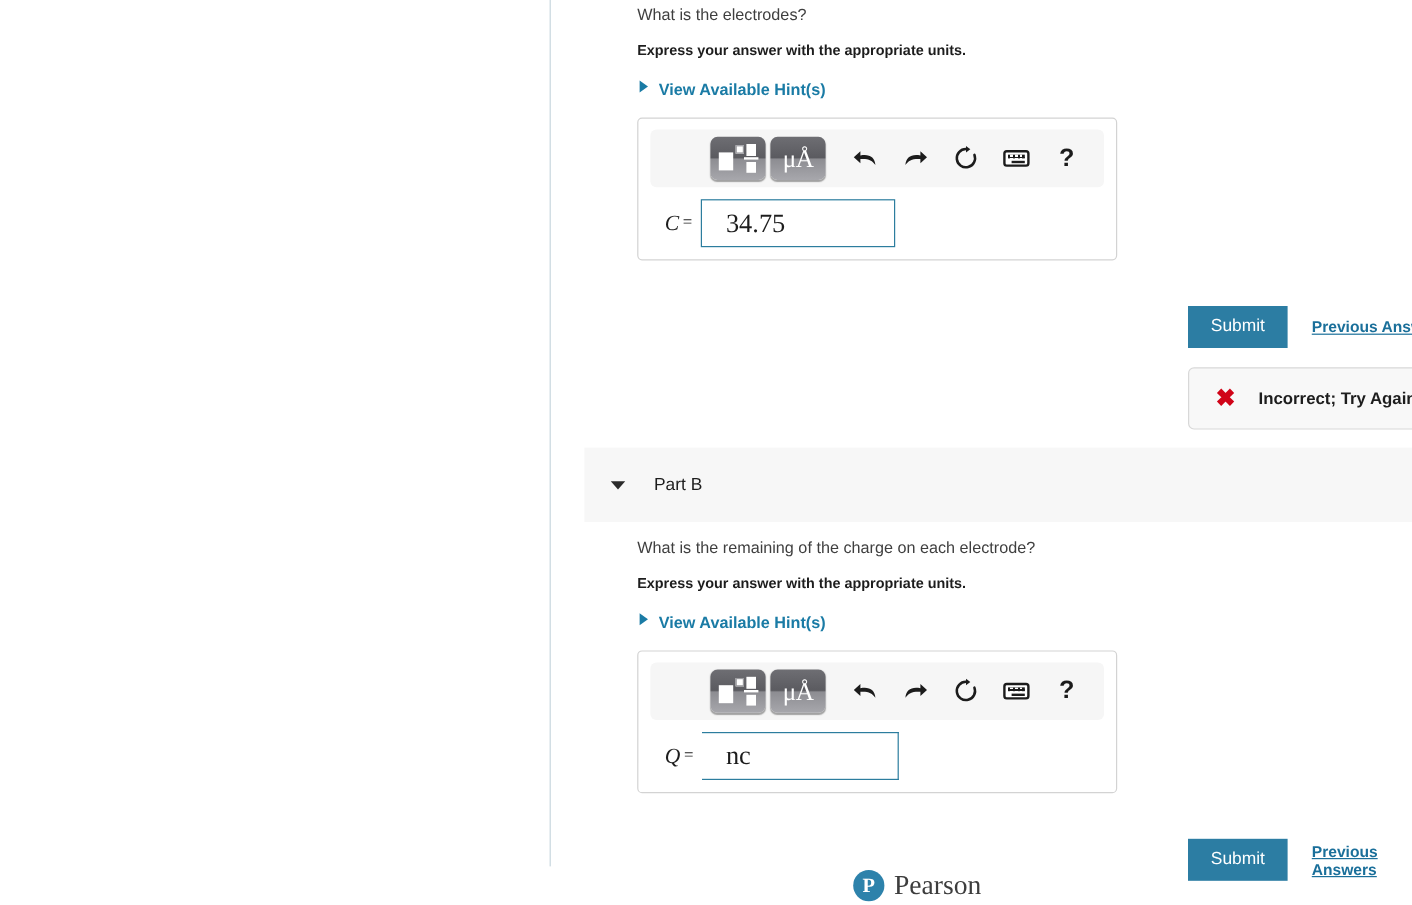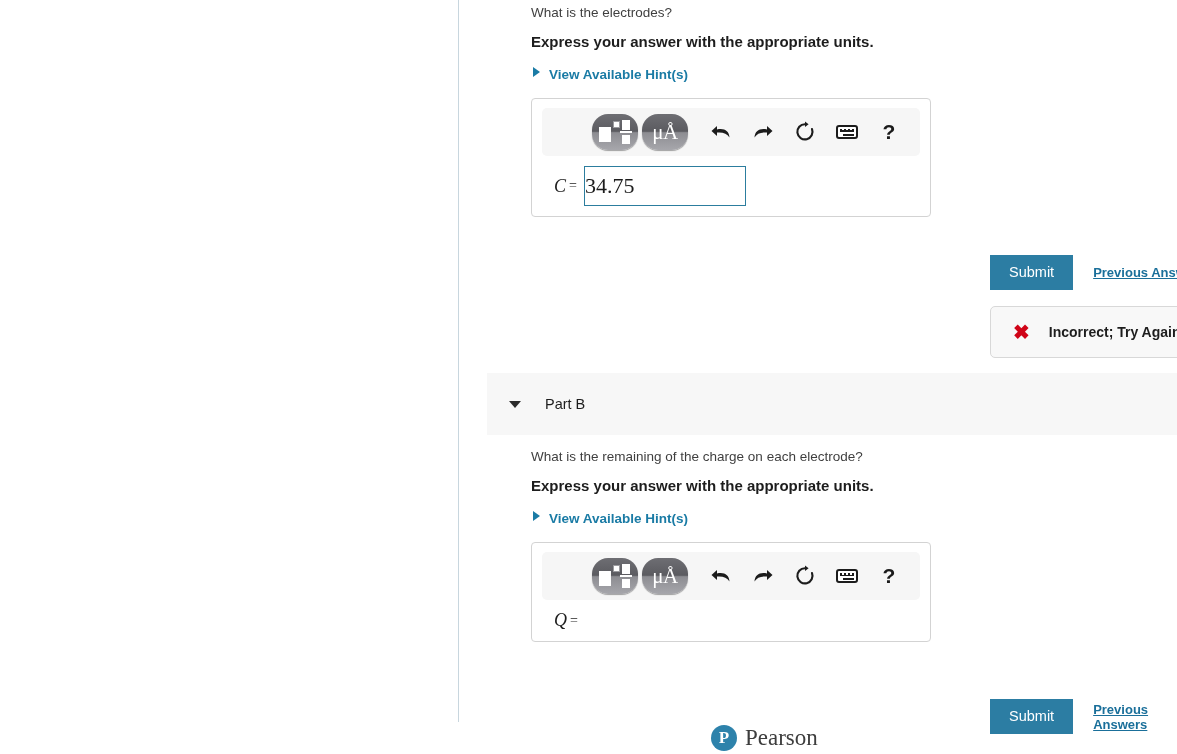--- a/index.html
+++ b/index.html
@@ -60,21 +60,21 @@
   .part-body {
     padding-left: 72px;
   }
   .question-text {
     font-size: 13.5px;
     color: #3f3f3f;
     line-height: 18px;
     margin: 0;
   }
   .express-text {
-    font-size: 15px;
+    font-size: 12px;
     color: #1d1d1d;
     font-weight: bold;
     line-height: 18px;
     margin: 0;
   }
   .hint-row {
     display: flex;
     align-items: flex-start;
     gap: 9px;
     cursor: pointer;
@@ -104,21 +104,21 @@
     height: 48px;
     background: #f6f6f6;
     border-radius: 5px;
     display: flex;
     align-items: center;
     padding-left: 50px;
     gap: 0px;
   }
   .mb-btn {
     width: 46px; height: 36px;
-    border-radius: 16px;
+    border-radius: 6px;
     background: linear-gradient(180deg, #6e6e73 0%, #5b5b60 48%, #8d8d92 52%, #a7a7ac 100%);
     display: flex;
     align-items: center;
     justify-content: center;
     margin-right: 4px;
     box-shadow: 0 1px 1px rgba(0,0,0,.35);
     cursor: pointer;
   }
   .tmpl-icon { position: relative; width: 32px; height: 24px; }
   .tmpl-icon i { position: absolute; background: #ffffff; display: block; }
@@ -189,21 +189,21 @@
   .field {
     box-sizing: border-box;
     border: 1px solid #2c7d9e;
     background: #ffffff;
     height: 40px;
     font-family: "Liberation Serif", serif;
     font-size: 22px;
     color: #1d1d1d;
     display: flex;
     align-items: center;
-    padding-left: 0;
+    padding-left: 20px;
     cursor: text;
   }
   .field.value { width: 162px; }
   .field.units { width: 164px; border-left: none; }
 
   
   .submit-row {
     display: flex;
     align-items: center;
     gap: 20px;
@@ -435,20 +435,21 @@
             <span class="kbd"></span>
           </div>
           <div class="mb-ic help">?</div>
         </div>
 
         <div class="answer-row">
           <span class="var-label">
             <span>Q</span>
               <span class="eq">=</span>
           </span>
+          <span class="field units">nc</span>
         </div>
       </div>
 
       <div class="submit-row" style="position:absolute; left:531px; top:685px;">
         <button class="submit-btn">Submit</button>
         <span class="prev-answers">Previous Answers</span>
       </div>
     </div>
   </div>
 

